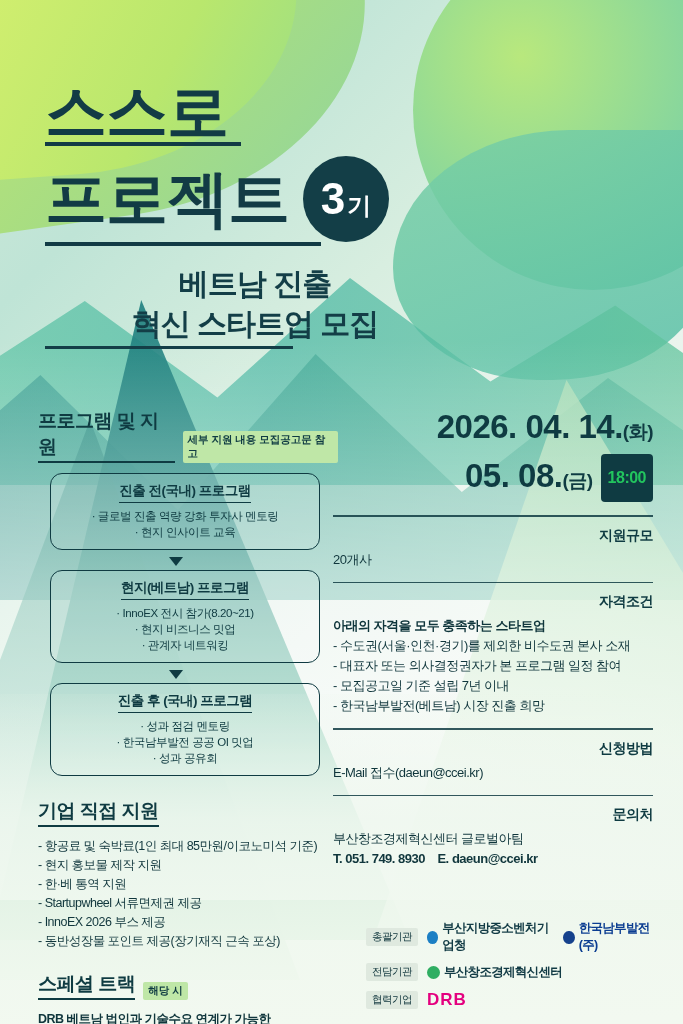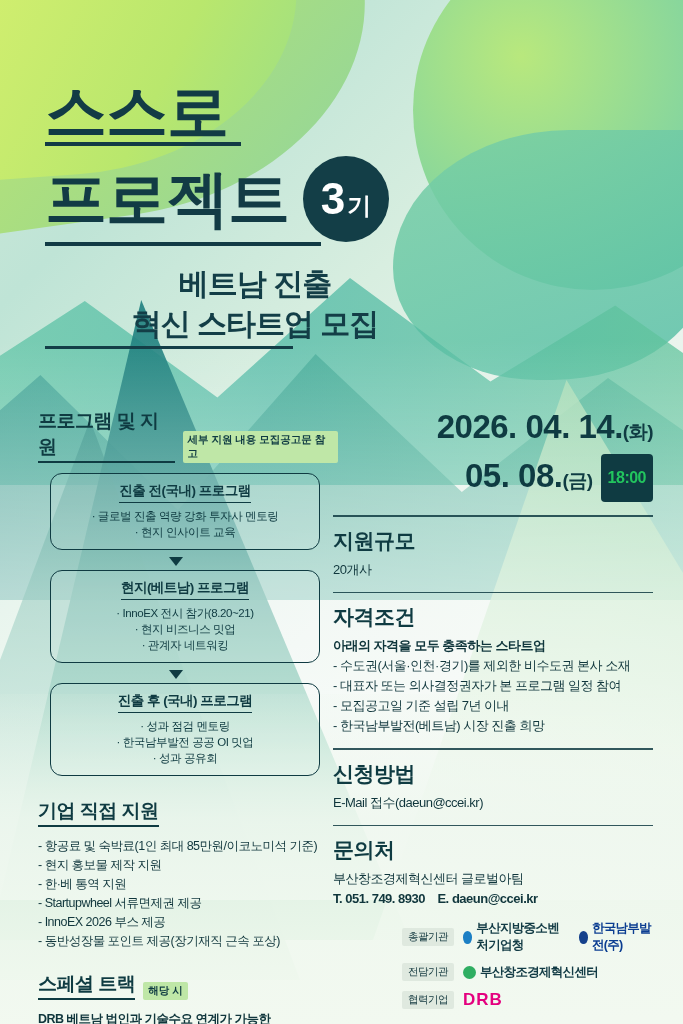--- a/index.html
+++ b/index.html
@@ -151,28 +151,28 @@
   .right-col{position:absolute;left:333px;top:405px;width:320px;}
   .date-line{
     text-align:right;font-size:33px;font-weight:700;color:#0f3b42;letter-spacing:-.5px;line-height:44px;
   }
   .date-line .dow{font-size:19px;}
   .time-badge{
     display:inline-block;background:#0f3b42;color:#22c55e;font-size:16px;font-weight:700;
     padding:2px 7px;border-radius:4px;margin-left:8px;vertical-align:4px;
   }
   .rule{height:1.6px;background:#0f3b42;margin:12px 0 10px;opacity:.85;}
-  .r-head{font-size:21px;font-weight:700;color:#0f3b42;letter-spacing:-.5px;margin-bottom:5px;}
+  .r-head{font-size:14px;font-weight:700;color:#0f3b42;letter-spacing:-.5px;margin-bottom:5px;text-align:right;}
   .r-text{font-size:13px;line-height:20px;color:#10363c;letter-spacing:-.5px;}
   .r-text.bold{font-weight:700;}
 
   
   .footer{position:absolute;left:366px;top:920px;width:290px;}
   .f-row{display:flex;align-items:center;gap:9px;margin-bottom:9px;}
-  .f-label{font-size:10.5px;color:#10363c;background:#dfe9df;padding:2px 6px;border-radius:2px;letter-spacing:-.5px;white-space:nowrap;margin-left:36px;}
+  .f-label{font-size:10.5px;color:#10363c;background:#dfe9df;padding:2px 6px;border-radius:2px;letter-spacing:-.5px;white-space:nowrap;}
   .f-logo{display:flex;align-items:center;gap:4px;font-size:12.5px;font-weight:700;color:#123b45;letter-spacing:-.7px;}
   .dot-logo{width:13px;height:13px;border-radius:50%;background:#1c7fc4;display:inline-block;}
   .dot-logo.green{background:#2fae62;}
   .dot-logo.navy{background:#15418c;}
   .drb{color:#e4007f;font-size:17px;font-weight:700;letter-spacing:1px;}
   .kosafe{color:#0b3d91;}
 </style>
 </head>
 <body>
 

